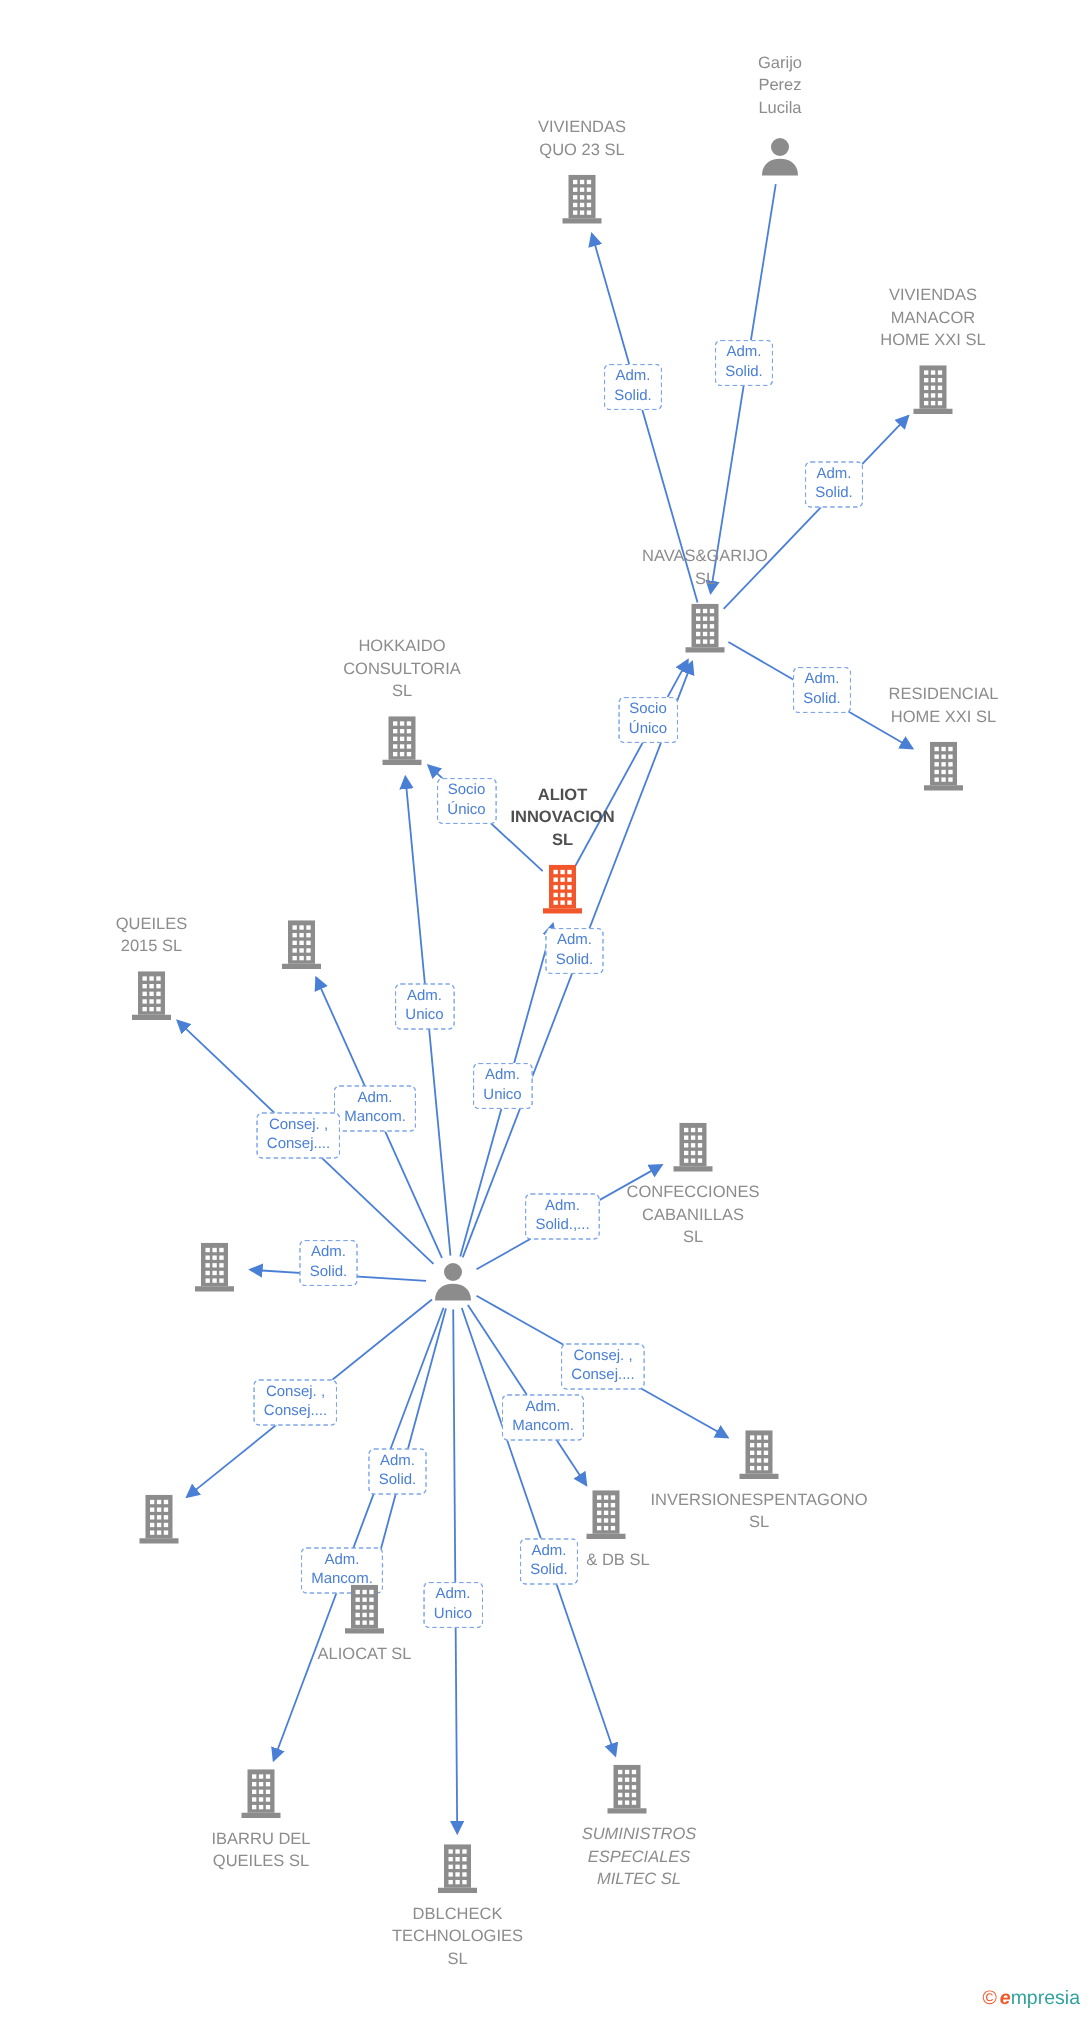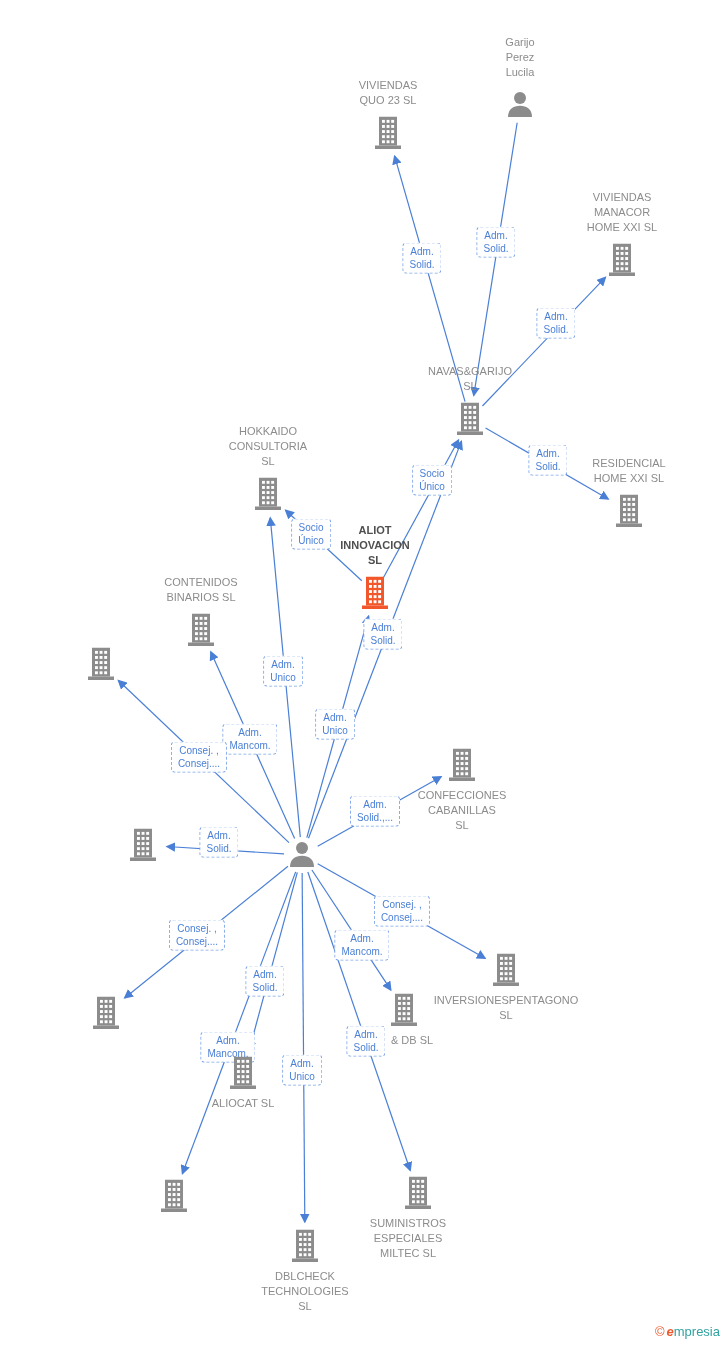--- a/index.html
+++ b/index.html
@@ -277,22 +277,20 @@
           <rect x="13.6" y="13.6" width="2.9" height="2.9"></rect>
           <rect x="18.2" y="13.6" width="2.9" height="2.9"></rect>
           <rect x="9" y="18.7" width="2.9" height="2.9"></rect>
           <rect x="13.6" y="18.7" width="2.9" height="2.9"></rect>
           <rect x="18.2" y="18.7" width="2.9" height="2.9"></rect>
           <rect x="9" y="23.799999999999997" width="2.9" height="2.9"></rect>
           <rect x="13.6" y="23.799999999999997" width="2.9" height="2.9"></rect>
           <rect x="18.2" y="23.799999999999997" width="2.9" height="2.9"></rect>
         </g>
       </svg></div>
-    <div class="node-label above" style="left: 201px; top: 605px;">CONTENIDOS
-BINARIOS  SL</div>
     <div class="node-icon" style="left: 101px; top: 664px;"><svg width="30" height="33" viewBox="0 0 30 33">
         <g fill="currentColor">
           <rect x="6" y="0" width="18" height="29"></rect>
           <rect x="2" y="29" width="26" height="3.5"></rect>
         </g>
         <g fill="#ffffff">
           <rect x="9" y="3.4" width="2.9" height="2.9"></rect>
           <rect x="13.6" y="3.4" width="2.9" height="2.9"></rect>
           <rect x="18.2" y="3.4" width="2.9" height="2.9"></rect>
           <rect x="9" y="8.5" width="2.9" height="2.9"></rect>
@@ -302,20 +300,22 @@
           <rect x="13.6" y="13.6" width="2.9" height="2.9"></rect>
           <rect x="18.2" y="13.6" width="2.9" height="2.9"></rect>
           <rect x="9" y="18.7" width="2.9" height="2.9"></rect>
           <rect x="13.6" y="18.7" width="2.9" height="2.9"></rect>
           <rect x="18.2" y="18.7" width="2.9" height="2.9"></rect>
           <rect x="9" y="23.799999999999997" width="2.9" height="2.9"></rect>
           <rect x="13.6" y="23.799999999999997" width="2.9" height="2.9"></rect>
           <rect x="18.2" y="23.799999999999997" width="2.9" height="2.9"></rect>
         </g>
       </svg></div>
+    <div class="node-label above" style="left: 101px; top: 639px;">QUEILES
+2015  SL</div>
     <div class="node-icon" style="left: 462px; top: 765px;"><svg width="30" height="33" viewBox="0 0 30 33">
         <g fill="currentColor">
           <rect x="6" y="0" width="18" height="29"></rect>
           <rect x="2" y="29" width="26" height="3.5"></rect>
         </g>
         <g fill="#ffffff">
           <rect x="9" y="3.4" width="2.9" height="2.9"></rect>
           <rect x="13.6" y="3.4" width="2.9" height="2.9"></rect>
           <rect x="18.2" y="3.4" width="2.9" height="2.9"></rect>
           <rect x="9" y="8.5" width="2.9" height="2.9"></rect>
@@ -474,20 +474,22 @@
           <rect x="13.6" y="13.6" width="2.9" height="2.9"></rect>
           <rect x="18.2" y="13.6" width="2.9" height="2.9"></rect>
           <rect x="9" y="18.7" width="2.9" height="2.9"></rect>
           <rect x="13.6" y="18.7" width="2.9" height="2.9"></rect>
           <rect x="18.2" y="18.7" width="2.9" height="2.9"></rect>
           <rect x="9" y="23.799999999999997" width="2.9" height="2.9"></rect>
           <rect x="13.6" y="23.799999999999997" width="2.9" height="2.9"></rect>
           <rect x="18.2" y="23.799999999999997" width="2.9" height="2.9"></rect>
         </g>
       </svg></div>
+    <div class="node-label below" style="left: 174px; top: 1219px;">IBARRU DEL
+QUEILES  SL</div>
     <div class="node-icon" style="left: 305px; top: 1246px;"><svg width="30" height="33" viewBox="0 0 30 33">
         <g fill="currentColor">
           <rect x="6" y="0" width="18" height="29"></rect>
           <rect x="2" y="29" width="26" height="3.5"></rect>
         </g>
         <g fill="#ffffff">
           <rect x="9" y="3.4" width="2.9" height="2.9"></rect>
           <rect x="13.6" y="3.4" width="2.9" height="2.9"></rect>
           <rect x="18.2" y="3.4" width="2.9" height="2.9"></rect>
           <rect x="9" y="8.5" width="2.9" height="2.9"></rect>
@@ -523,16 +525,16 @@
           <rect x="13.6" y="13.6" width="2.9" height="2.9"></rect>
           <rect x="18.2" y="13.6" width="2.9" height="2.9"></rect>
           <rect x="9" y="18.7" width="2.9" height="2.9"></rect>
           <rect x="13.6" y="18.7" width="2.9" height="2.9"></rect>
           <rect x="18.2" y="18.7" width="2.9" height="2.9"></rect>
           <rect x="9" y="23.799999999999997" width="2.9" height="2.9"></rect>
           <rect x="13.6" y="23.799999999999997" width="2.9" height="2.9"></rect>
           <rect x="18.2" y="23.799999999999997" width="2.9" height="2.9"></rect>
         </g>
       </svg></div>
-    <div class="node-label below" style="left: 408px; top: 1216px;">SUMINISTROS
+    <div class="node-label below" style="left: 426px; top: 1216px; font-style: italic;">SUMINISTROS
 ESPECIALES
 MILTEC SL</div>
   </div>
 
 </body></html>

